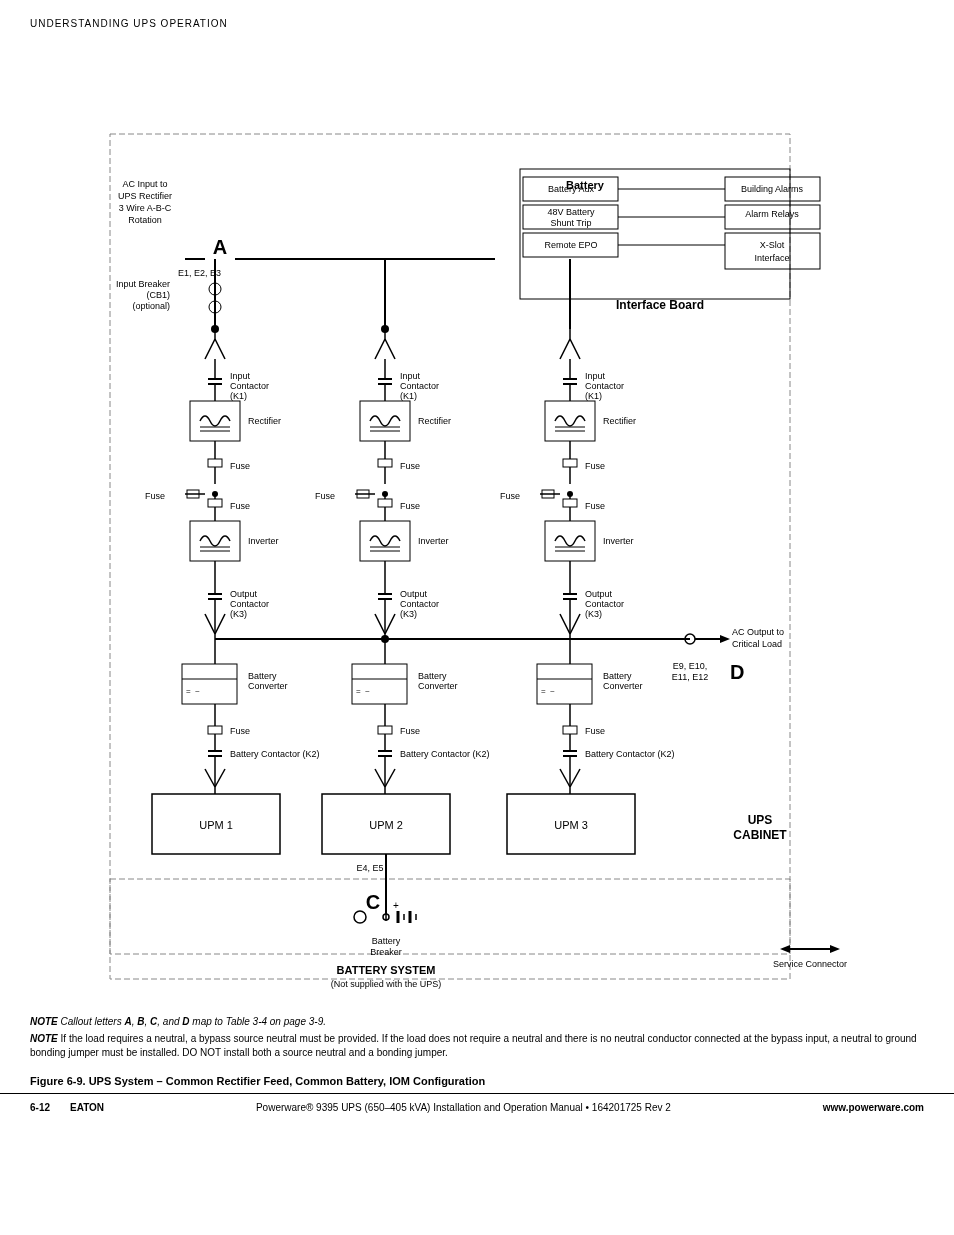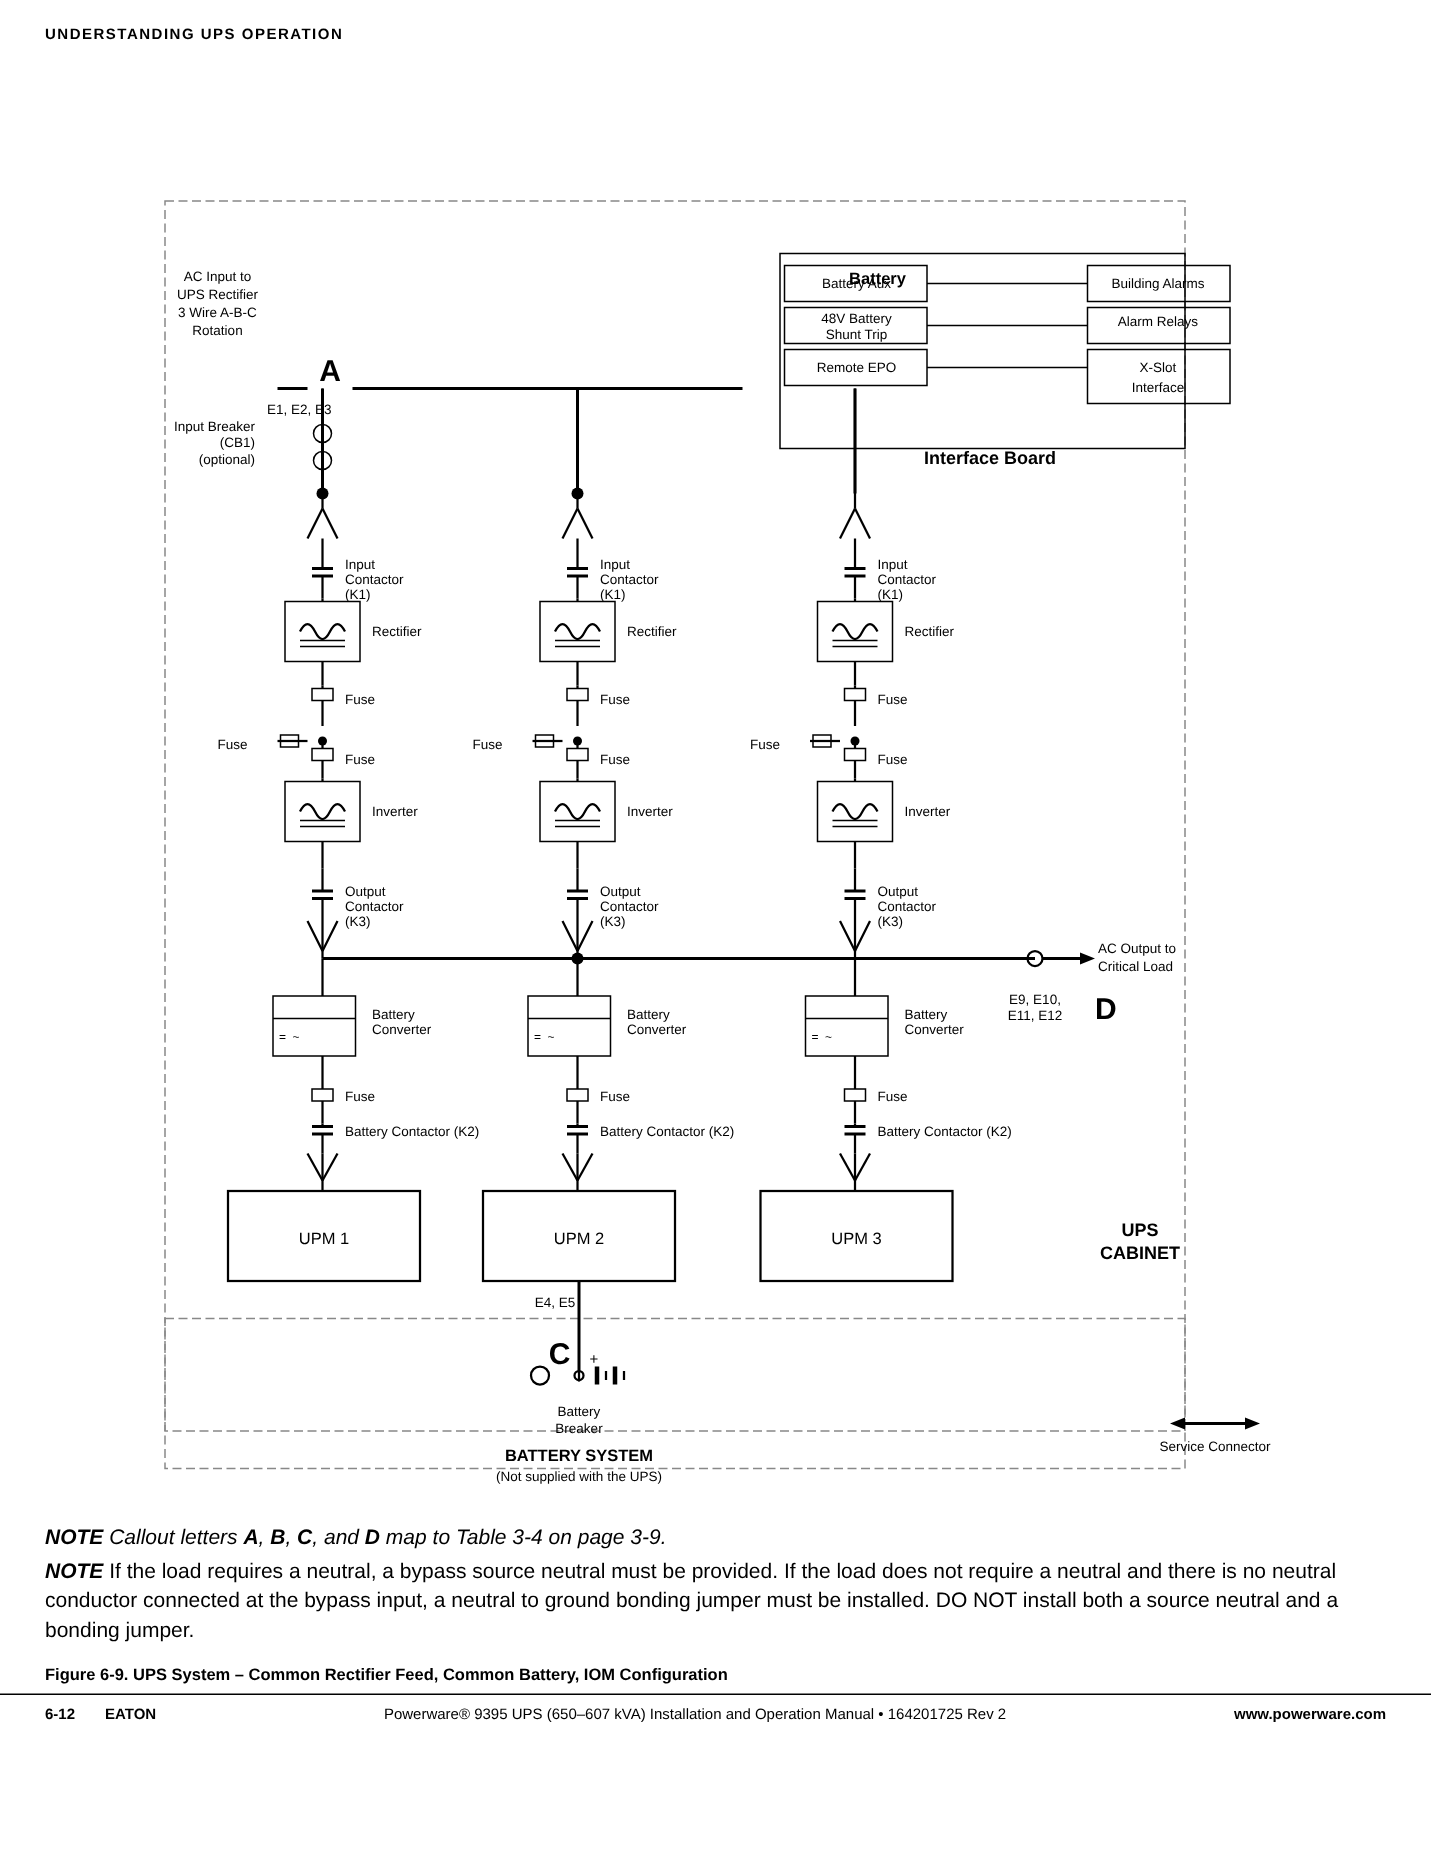--- a/index.html
+++ b/index.html
@@ -8,35 +8,35 @@
       min-height: 1235px;
       background: #fff;
       font-family: Arial, Helvetica, sans-serif;
       font-size: 11px;
       color: #000;
       position: relative;
     }
     .page-header {
       padding: 18px 14px 0 30px;
       font-size: 10px;
-      font-weight: bold;
+      font-weight: normal;
       letter-spacing: 1px;
       text-transform: uppercase;
     }
     .diagram-area {
       position: relative;
       margin: 10px 30px;
       border: none;
     }
     svg {
       display: block;
     }
     .caption-area {
       padding: 6px 30px;
-      font-size: 14px;
+      font-size: 10px;
     }
     .caption-area .note-line {
       margin-bottom: 3px;
       line-height: 1.4;
     }
     .caption-area .note-line .note-label {
       font-weight: bold;
       font-style: italic;
     }
     .figure-caption {
@@ -434,15 +434,15 @@
     <span class="note-label">NOTE</span>
     <span>If the load requires a neutral, a bypass source neutral must be provided. If the load does not require a neutral and there is no neutral conductor connected at the bypass input, a neutral to ground bonding jumper must be installed. DO NOT install both a source neutral and a bonding jumper.</span>
   </div>
 </div>
 
 <div class="figure-caption">Figure 6-9. UPS System – Common Rectifier Feed, Common Battery, IOM Configuration</div>
 
 <div class="page-footer">
   <span class="footer-left">6-12</span>
   <span class="footer-brand">EATON</span>
-  <span class="footer-center">Powerware® 9395 UPS (650–607 kVA) Installation and Operation Manual  •  164201725 Rev 2</span>
+  <span class="footer-center">Powerware® 9395 UPS (650–405 kVA) Installation and Operation Manual  •  164201725 Rev 2</span>
   <span class="footer-right">www.powerware.com</span>
 </div>
 
 </body></html>

